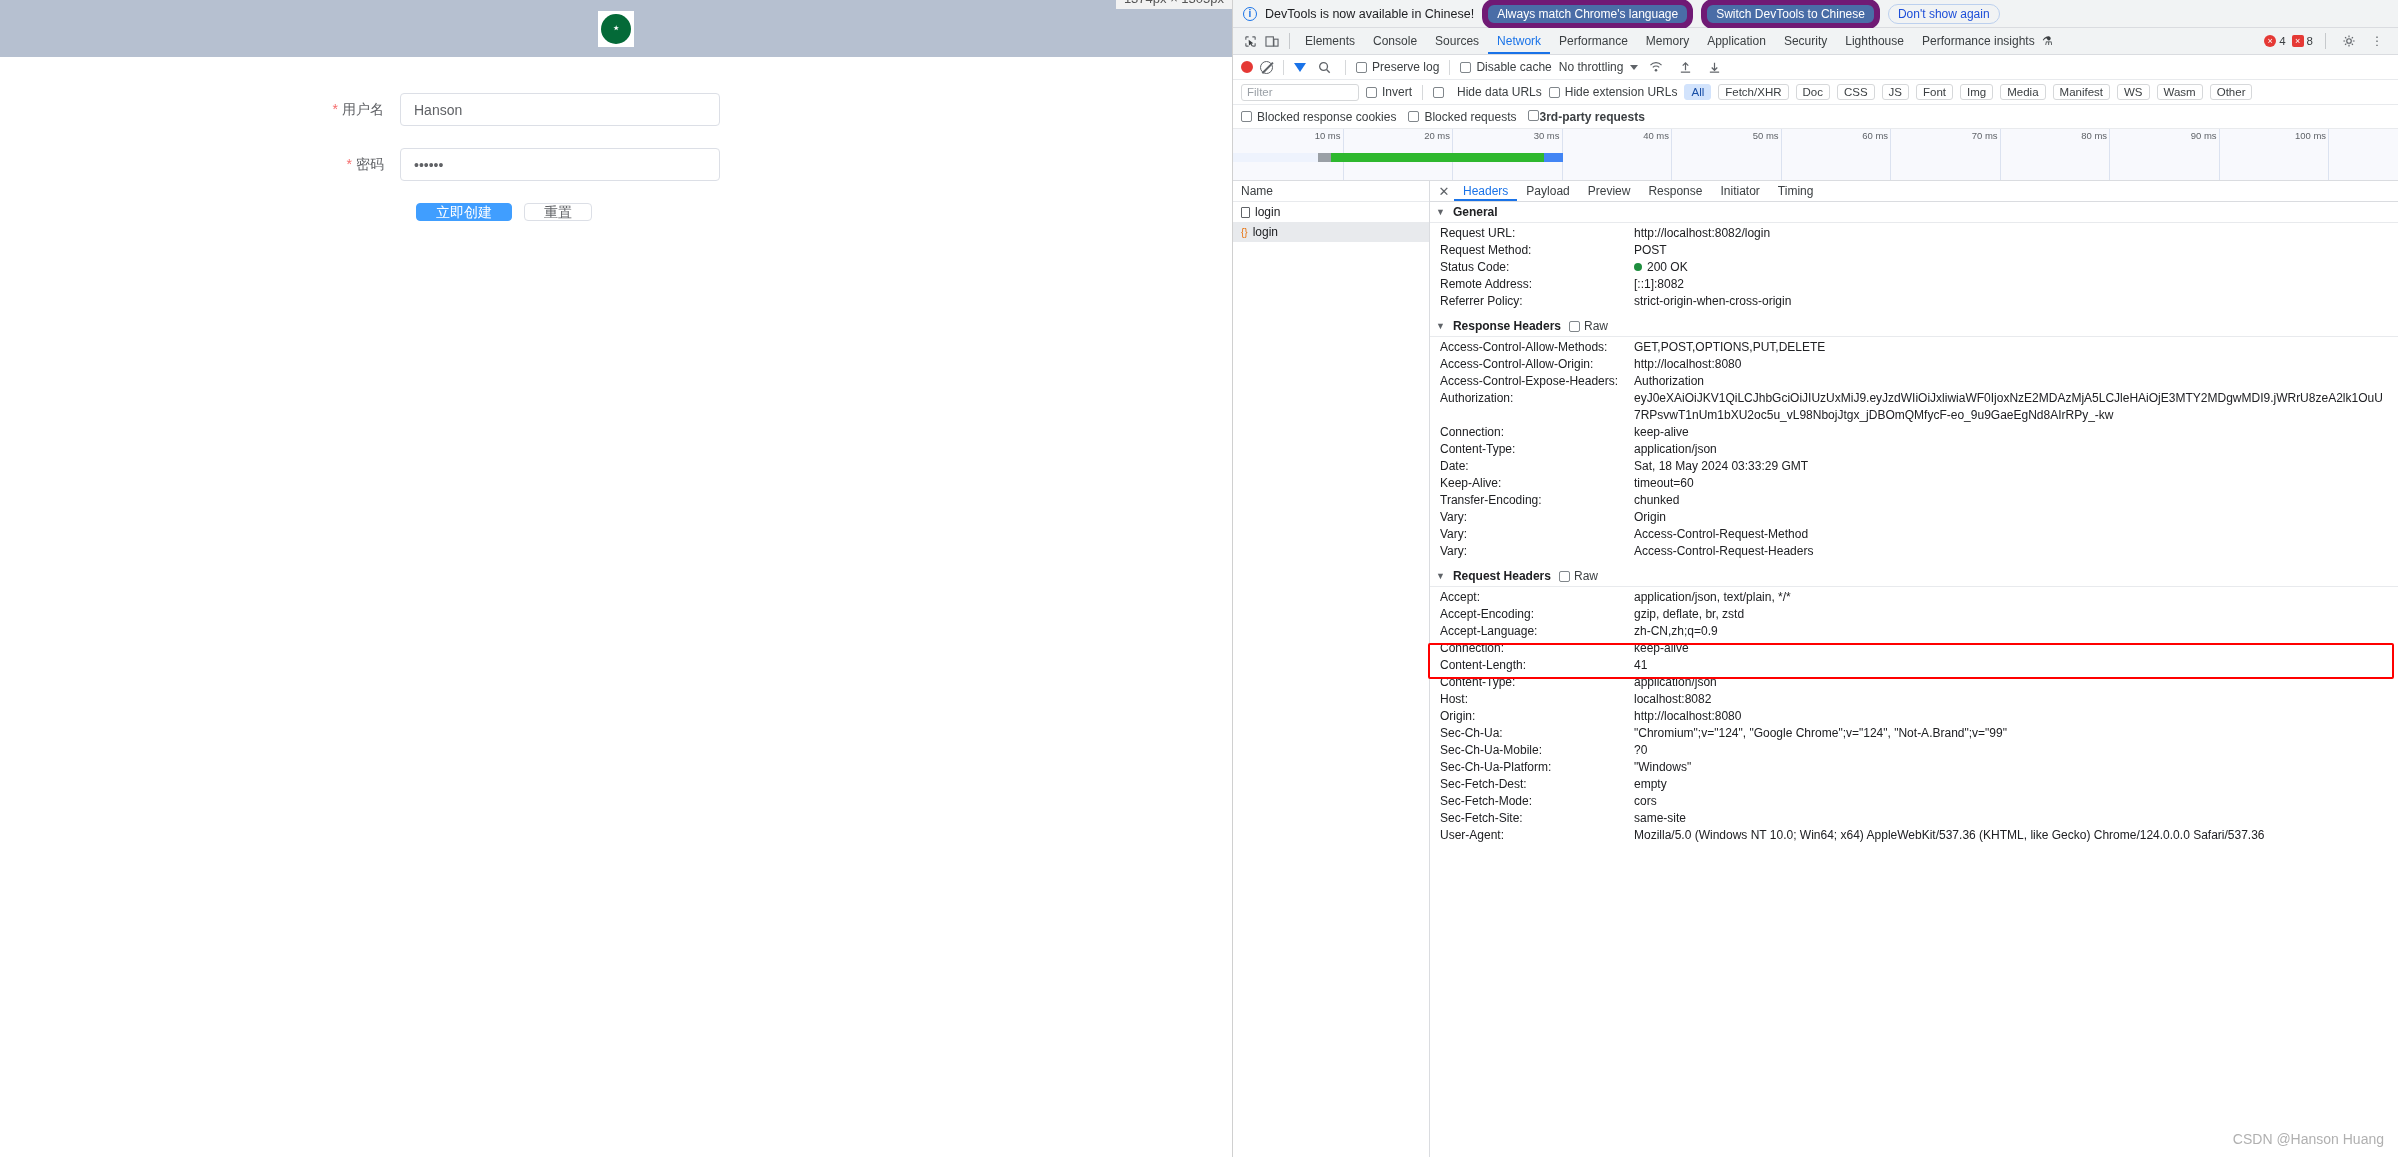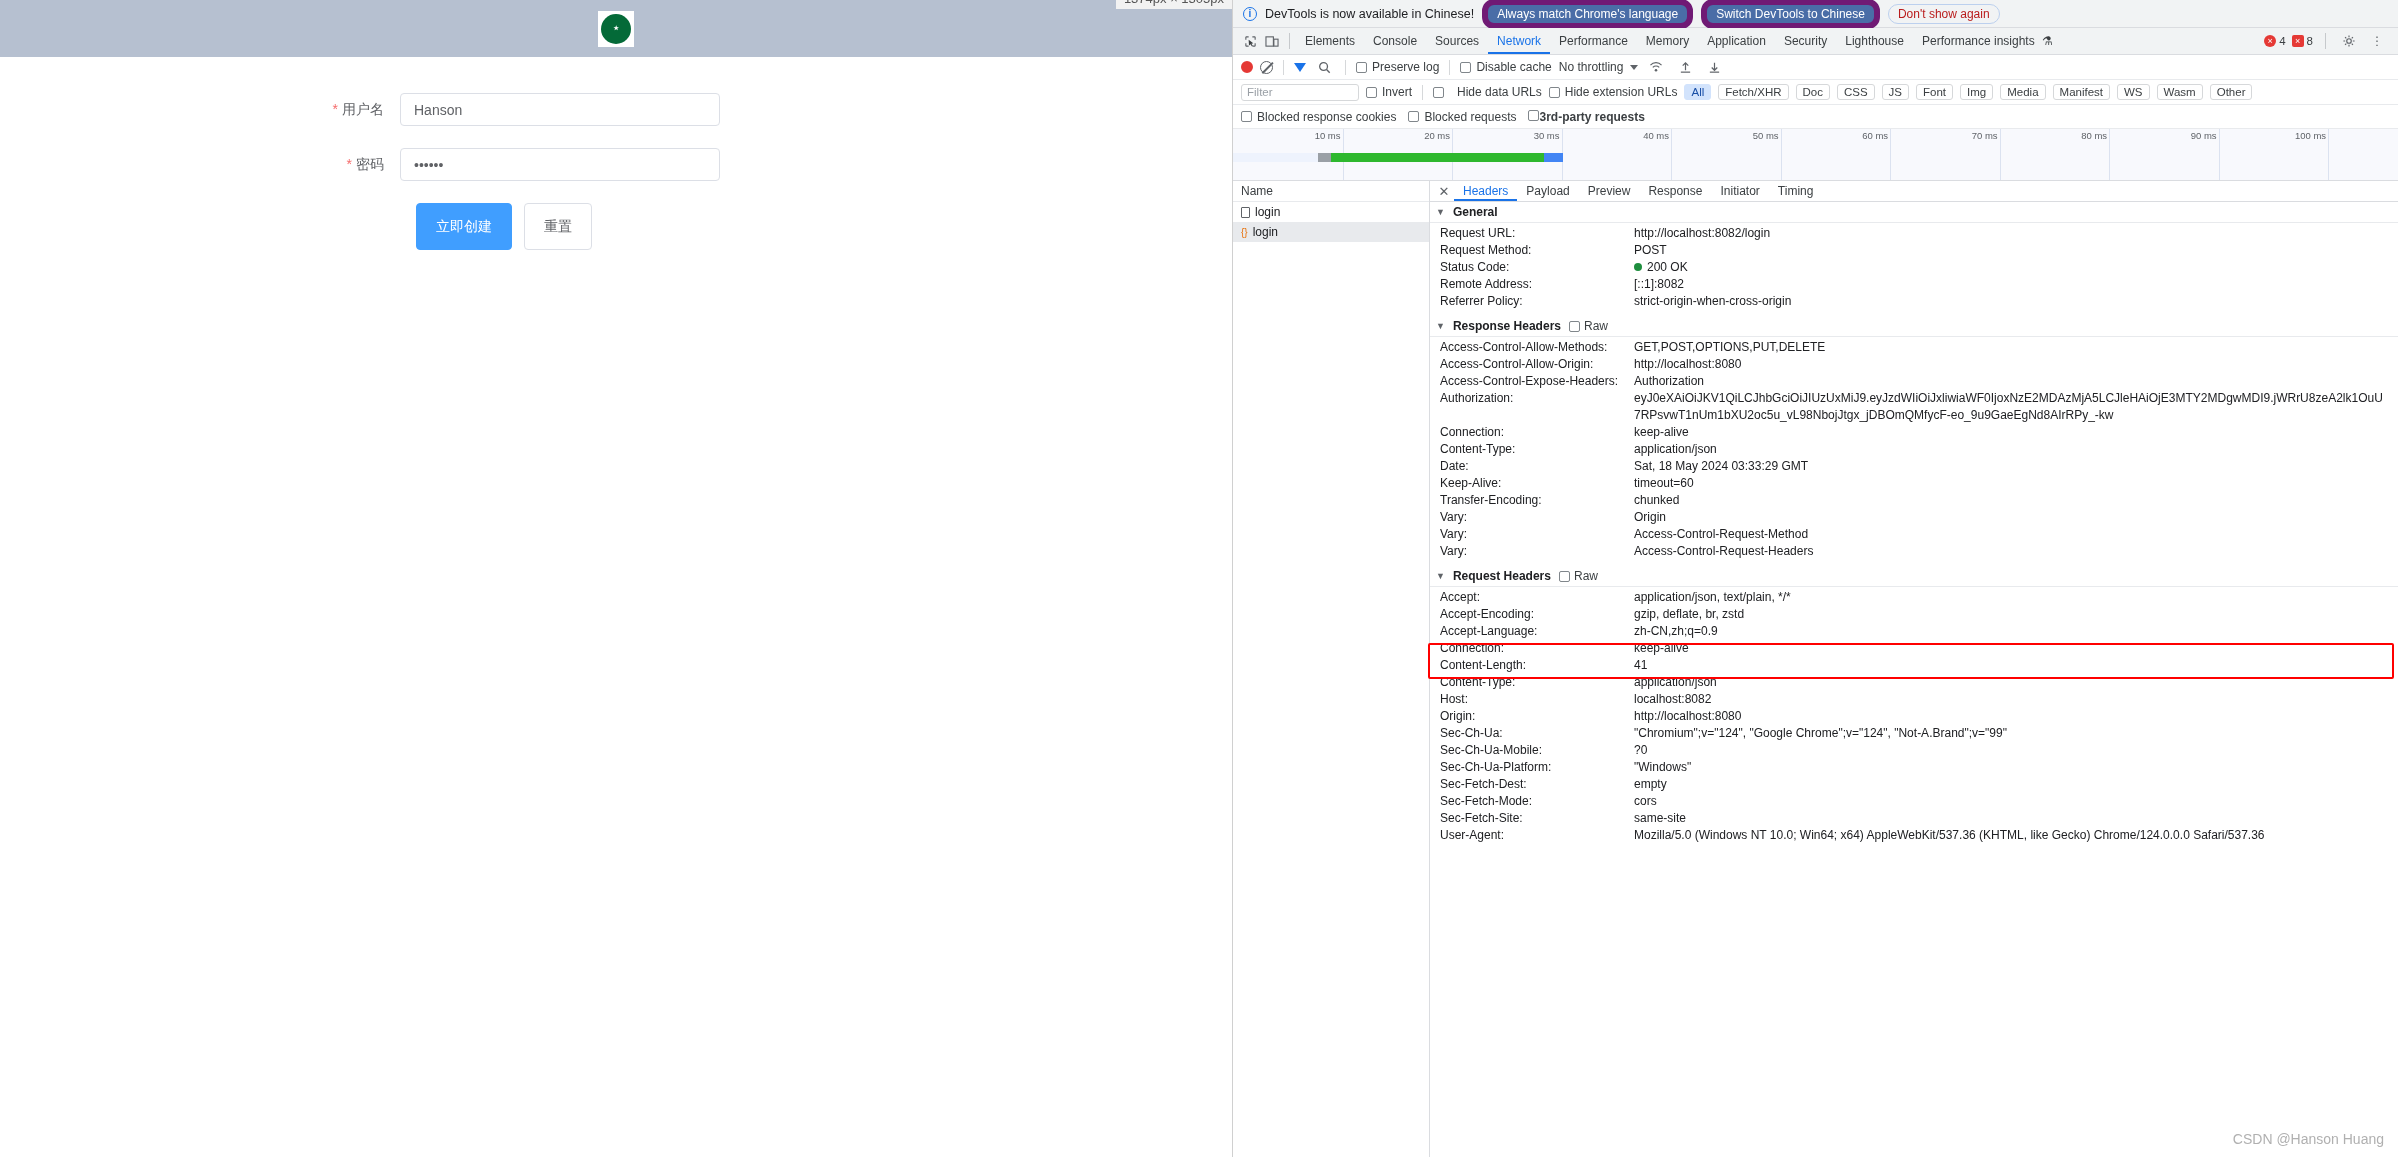--- a/index.html
+++ b/index.html
@@ -36,40 +36,40 @@
   }
   .req-star { color:#f56c6c; margin-right:4px; }
   .form-input {
     width:320px; height:33px; border:1px solid #dcdfe6; border-radius:4px;
     padding:0 13px; font-size:14px; color:#606266; background:#fff;
     font-family:"Liberation Sans", sans-serif;
   }
   .form-input::placeholder { color:#c0c4cc; }
   .btn-row { display:flex; padding-left:416px; margin-top:6px; }
   .btn {
-    height:47px; border-radius:4px; font-size:14px; padding:0 19px; cursor:pointer;
+    height:18px; border-radius:4px; font-size:14px; padding:0 19px; cursor:pointer;
     font-family:"Liberation Sans", sans-serif; border:1px solid #dcdfe6;
   }
   .btn-primary { background:#409eff; border-color:#409eff; color:#fff; margin-right:12px; }
   .btn-default { background:#fff; color:#606266; }
 
   
   .devtools { width:1165px; height:1157px; background:#fff; display:flex; flex-direction:column;
     font-size:12px; color:#202124; }
 
   .dt-notice {
     height:28px; background:#f1f3f4; border-bottom:1px solid #dadce0;
     display:flex; align-items:center; padding:0 10px; gap:8px; font-size:12.5px;
   }
   .info-icon { width:14px; height:14px; border:1.4px solid #1a73e8; border-radius:50%; color:#1a73e8;
      font-size:10px; line-height:11px; text-align:center; font-weight:bold; flex:none; }
   .notice-text { color:#202124; }
   .pill { border-radius:12px; padding:2px 9px; font-size:12px; cursor:pointer; white-space:nowrap; }
   .pill-primary { background:#4a6da7; color:#fff; border:6px solid #701a75; }
-  .pill-ghost { background:#f1f3f4; color:#b91c1c; border:1px solid #bcd0ee; }
+  .pill-ghost { background:#f1f3f4; color:#1d4ed8; border:1px solid #bcd0ee; }
 
   .dt-tabs {
     height:27px; background:#f1f3f4; border-bottom:1px solid #dadce0;
     display:flex; align-items:center; padding:0 6px; gap:0;
   }
   .tb-icon { width:22px; height:22px; display:flex; align-items:center; justify-content:center; cursor:pointer; color:#5f6368; }
   .tab-sep { width:1px; height:16px; background:#c6c9cc; margin:0 6px; }
   .dt-tab { padding:0 9px; height:26px; line-height:26px; color:#3c4043; cursor:pointer; font-size:12px; white-space:nowrap;}
   .dt-tab.active { color:#1a73e8; box-shadow: inset 0 -2px 0 #1a73e8; }
   .tabs-right { margin-left:auto; display:flex; align-items:center; gap:6px; padding-right:4px; }

